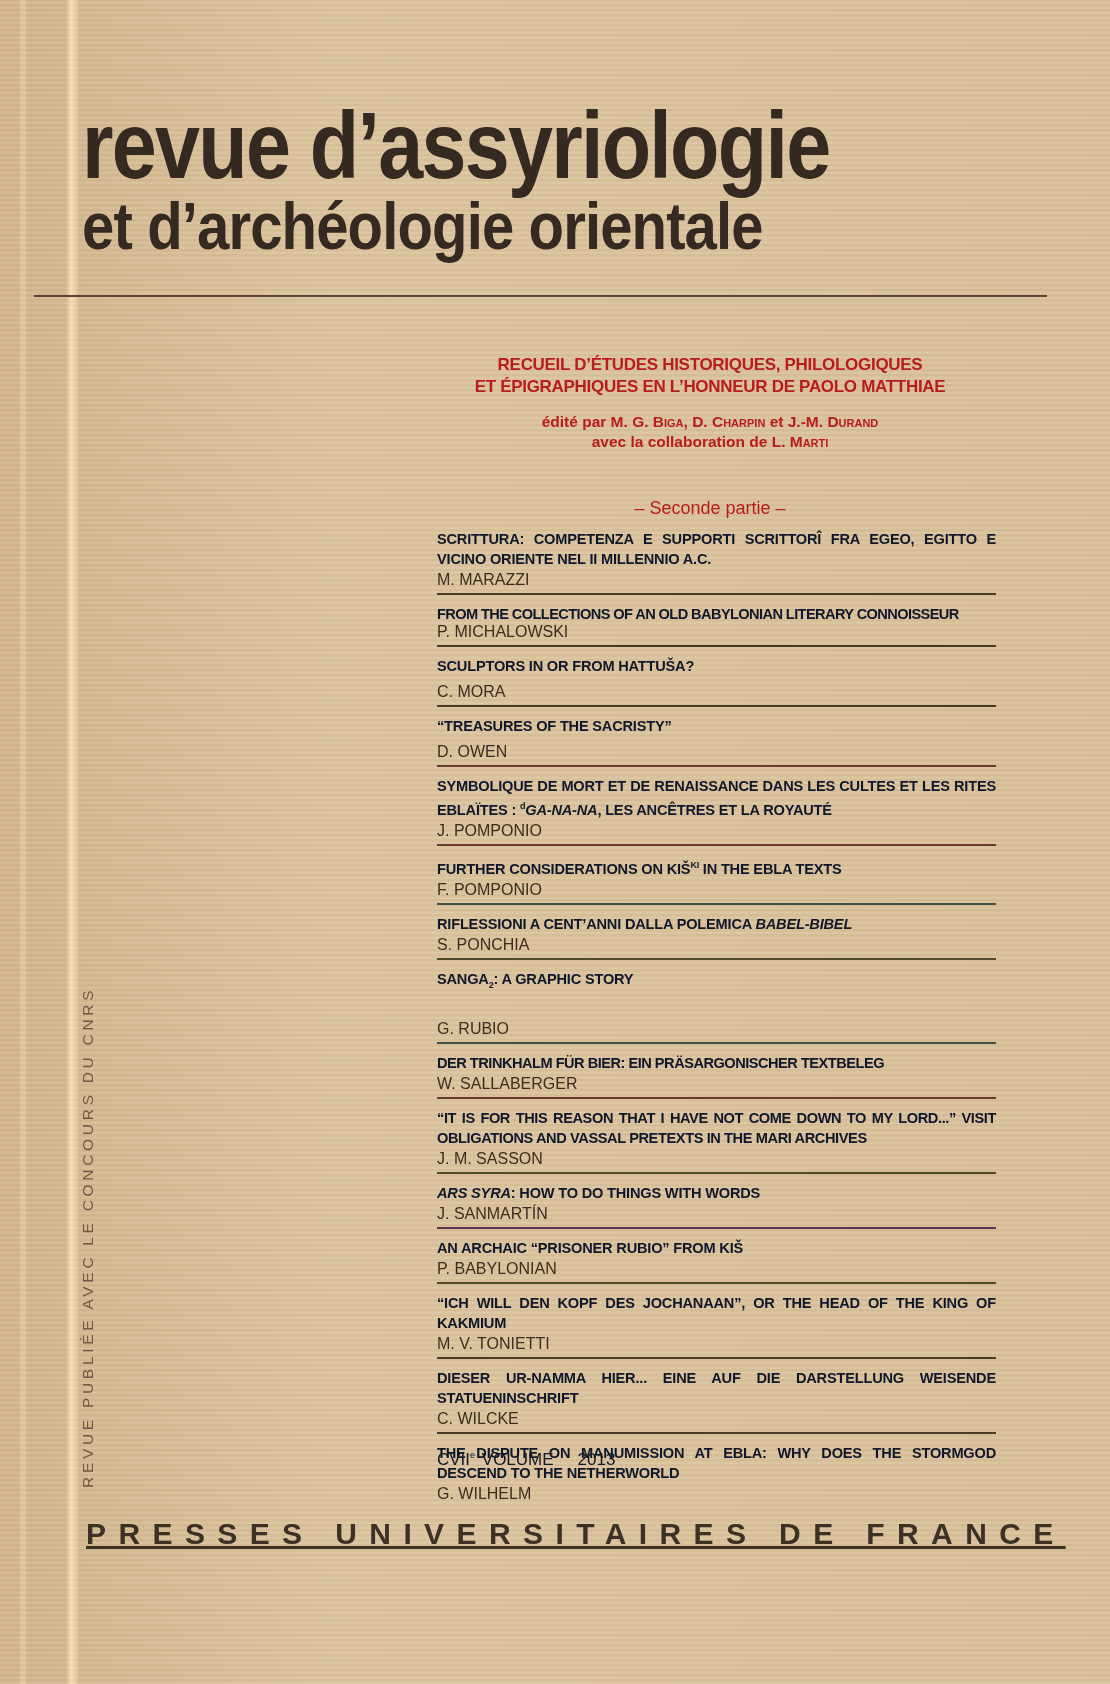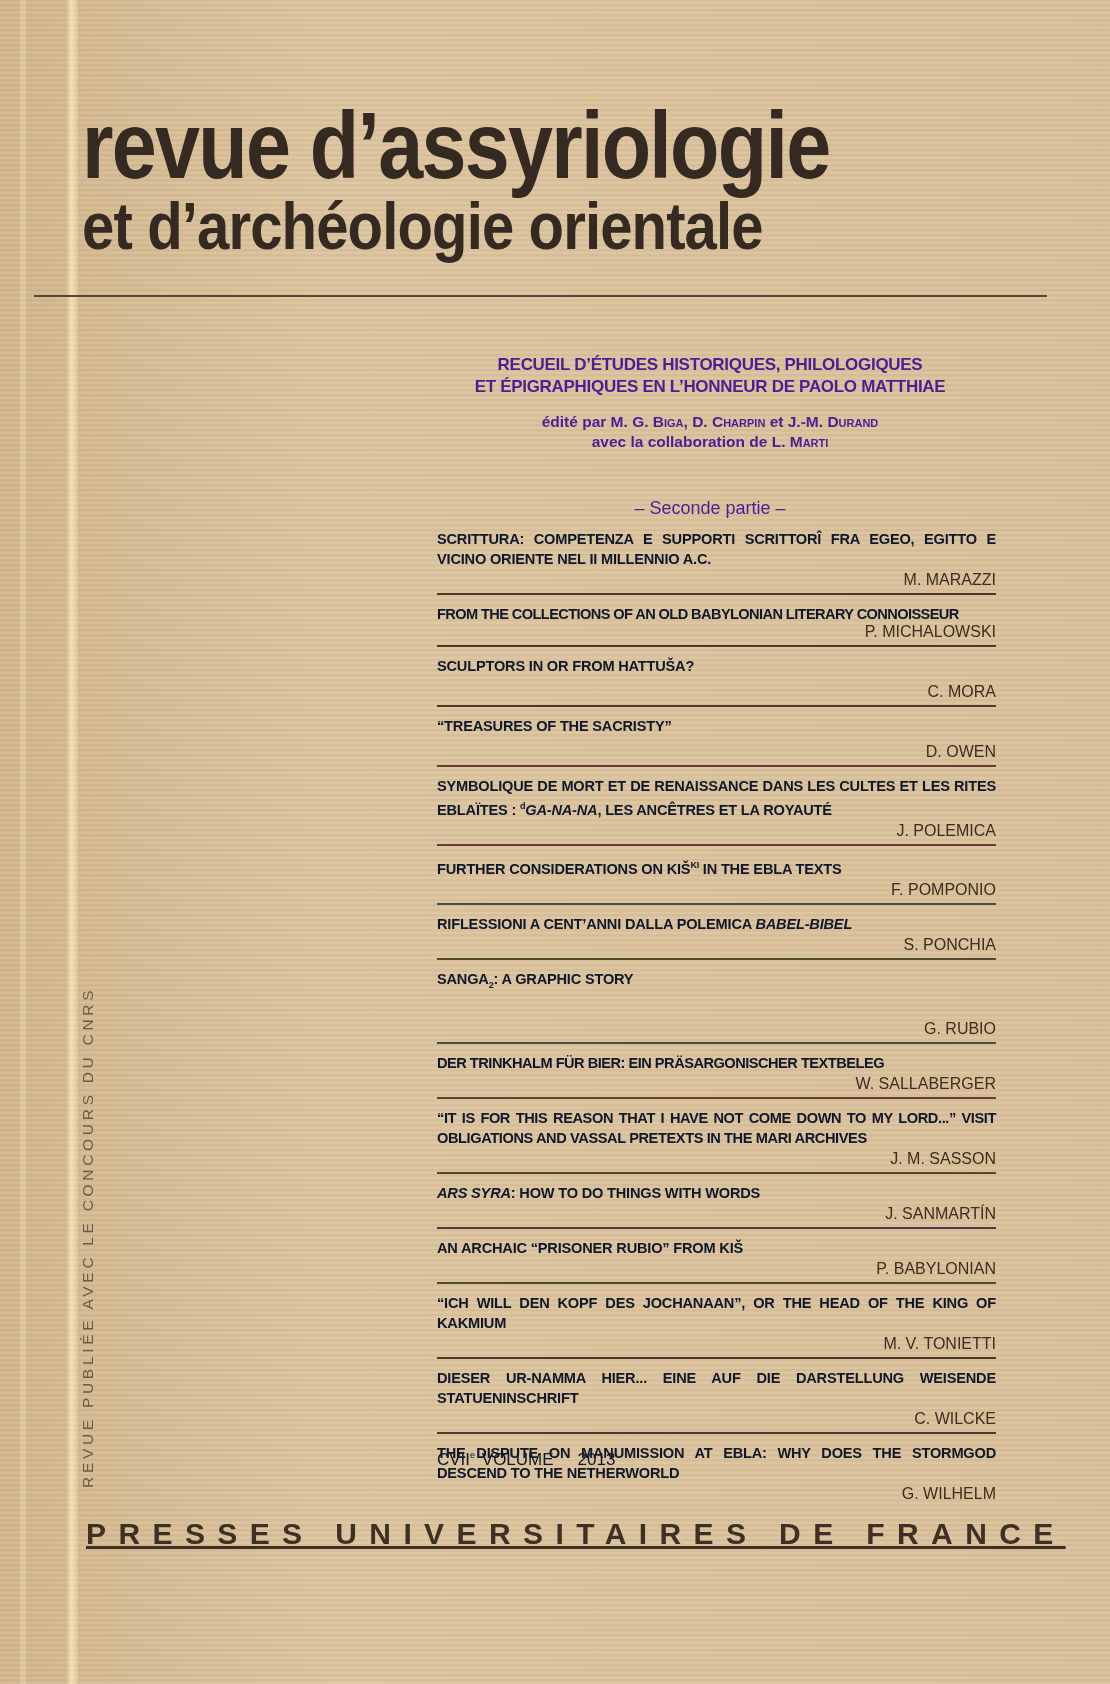--- a/index.html
+++ b/index.html
@@ -15,30 +15,30 @@
   .spine { position: absolute; left: 66px; top: 0; width: 12px; height: 1684px;
     background: linear-gradient(90deg, rgba(255,240,200,0) 0%, rgba(255,236,190,0.75) 45%, rgba(255,240,200,0.2) 100%); }
   .spine2 { position: absolute; left: 20px; top: 0; width: 6px; height: 1684px; background: rgba(255,240,205,0.25); }
 
   .title { position: absolute; left: 82px; font-weight: bold; color: #342a21; white-space: nowrap;
     font-family: "Liberation Sans", sans-serif; transform-origin: left top; }
   .title1 { top: 92px; font-size: 94px; letter-spacing: -2px; transform: scaleX(0.86); }
   .title2 { top: 188px; font-size: 66px; letter-spacing: -1px; transform: scaleX(0.88); }
   .rule-top { position: absolute; left: 34px; top: 295px; width: 1013px; height: 1.5px; background: #5a4634; }
 
-  .subhead { position: absolute; left: 420px; width: 580px; text-align: center; color: #4c1d95; }
+  .subhead { position: absolute; left: 420px; width: 580px; text-align: center; color: #b91c1c; }
   .sh1 { top: 354px; font-size: 17px; font-weight: bold; line-height: 22px; letter-spacing: -0.3px; }
   .sh2 { top: 412px; font-size: 15.5px; font-weight: bold; line-height: 20px; }
   .sh3 { top: 498px; font-size: 18px; line-height: 20px; }
   .sc { font-variant: small-caps; }
 
   .articles { position: absolute; left: 437px; top: 527px; width: 559px; }
   .article { position: relative; padding-top: 2px; }
   .a-title { font-size: 14.6px; font-weight: bold; line-height: 20px; letter-spacing: -0.2px; color: #0f172a; text-align: justify; }
-  .a-author { font-size: 16px; line-height: 20px; text-align: right; color: #3b2d1f; margin-top: 1px; }
+  .a-author { font-size: 16px; line-height: 20px; color: #3b2d1f; margin-top: 1px; }
   .a-rule { height: 2px; background: #4a3a2a; margin-top: 3px; margin-bottom: 7px; }
   .a-rule.r-red { background: #6b3a32; }
   .a-rule.r-teal { background: #3e5048; }
   .a-rule.r-olive { background: #4e4a2a; }
   .a-rule.r-purple { background: #56364a; }
   i.it { font-style: italic; }
   sup, sub { font-size: 9px; }
 
   .volume { position: absolute; left: 437px; top: 1450px; font-size: 17px; color: #0f172a; word-spacing: 2px; }
   .volume .yr { margin-left: 24px; }
@@ -82,21 +82,21 @@
     <div class="a-author" style="margin-top:6px">C. MORA</div>
     <div class="a-rule"></div>
   </div>
   <div class="article">
     <div class="a-title">“TREASURES OF THE SACRISTY”</div>
     <div class="a-author" style="margin-top:6px">D. OWEN</div>
     <div class="a-rule r-red"></div>
   </div>
   <div class="article">
     <div class="a-title"><span>SYMBOLIQUE DE MORT ET DE RENAISSANCE DANS LES CULTES ET LES RITES EBLAÏTES : </span><sup>d</sup><i class="it">GA-NA-NA</i><span>, LES ANCÊTRES ET LA ROYAUTÉ</span></div>
-    <div class="a-author">J. POLEMICA</div>
+    <div class="a-author">J. POMPONIO</div>
     <div class="a-rule r-red"></div>
   </div>
   <div class="article">
     <div class="a-title"><span>FURTHER CONSIDERATIONS ON KIŠ</span><sup>KI</sup><span> IN THE EBLA TEXTS</span></div>
     <div class="a-author">F. POMPONIO</div>
     <div class="a-rule r-teal"></div>
   </div>
   <div class="article">
     <div class="a-title"><span>RIFLESSIONI A CENT’ANNI DALLA POLEMICA </span><i class="it">BABEL-BIBEL</i></div>
     <div class="a-author">S. PONCHIA</div>

